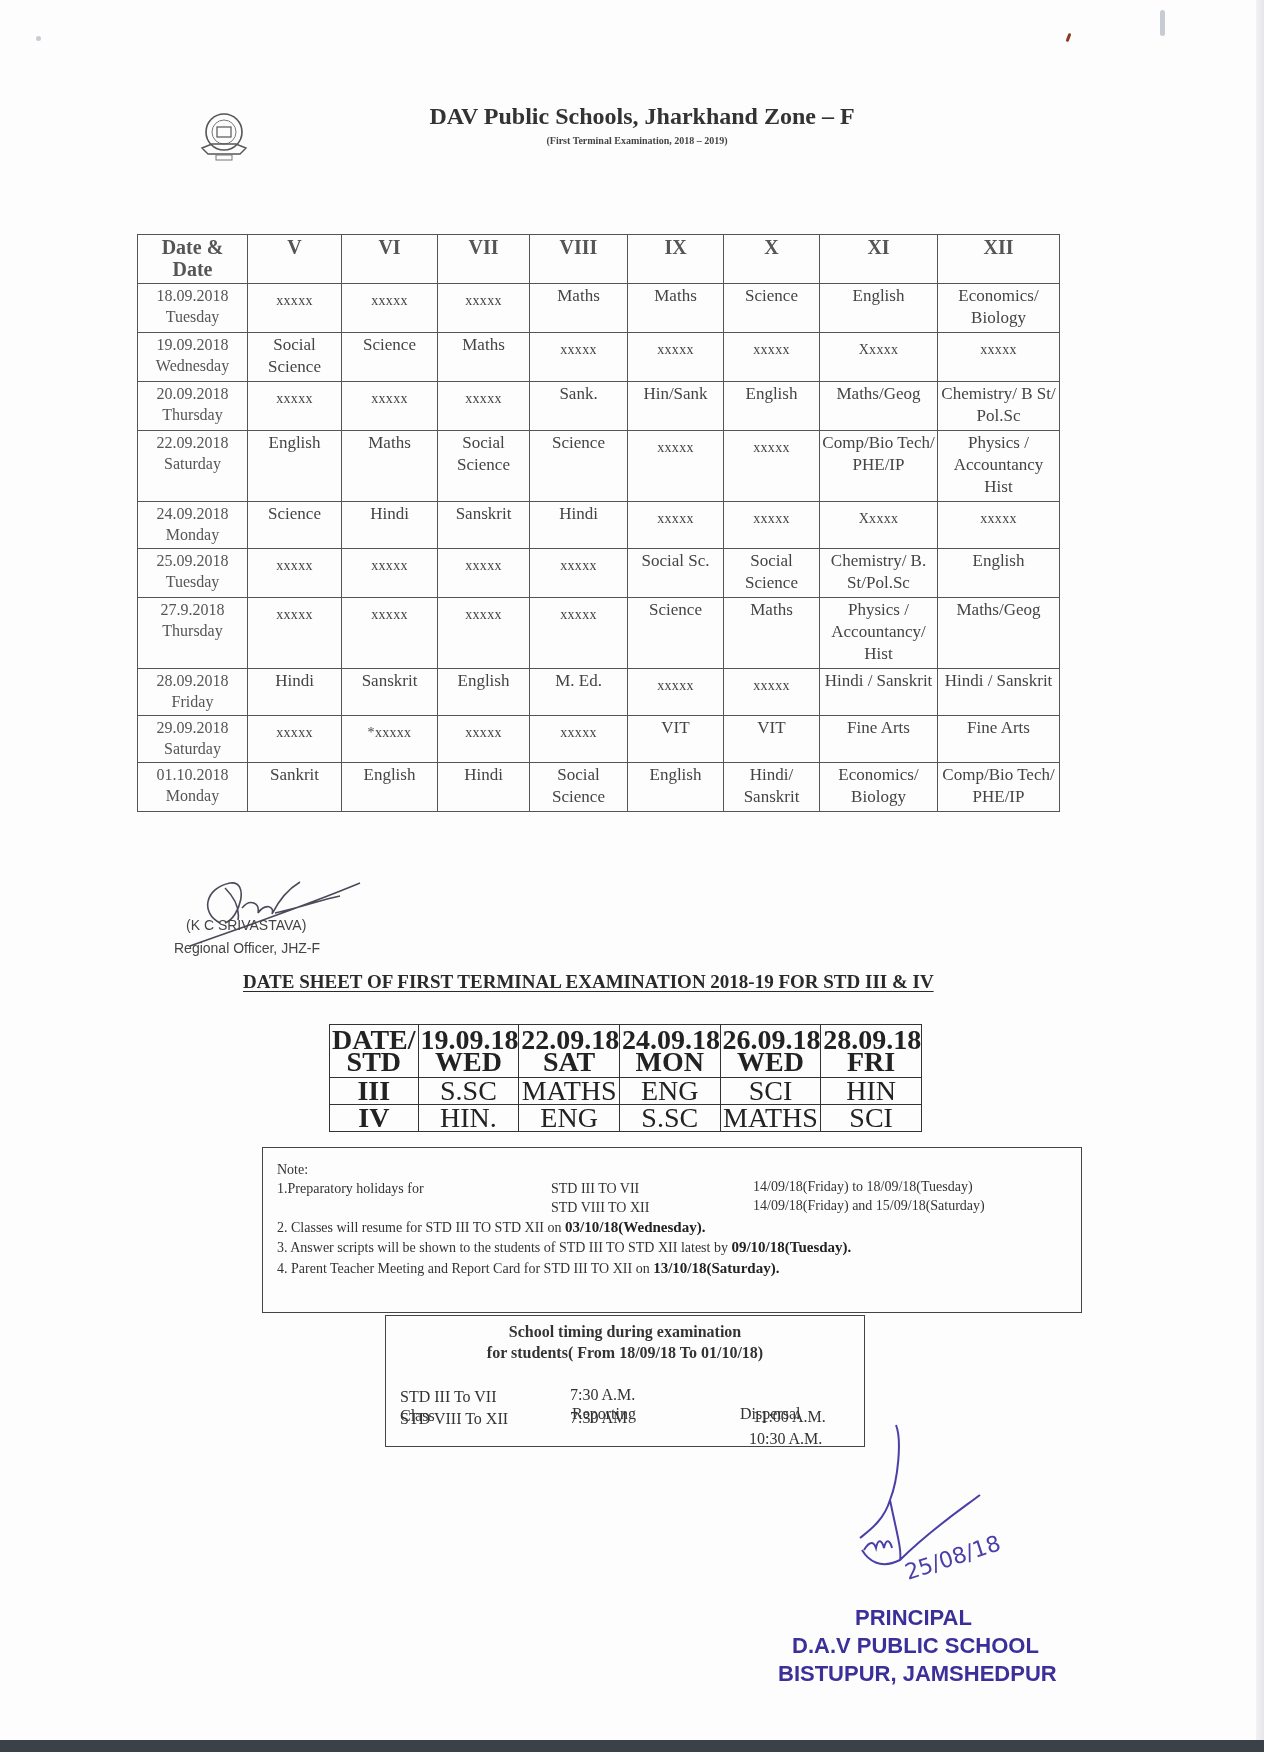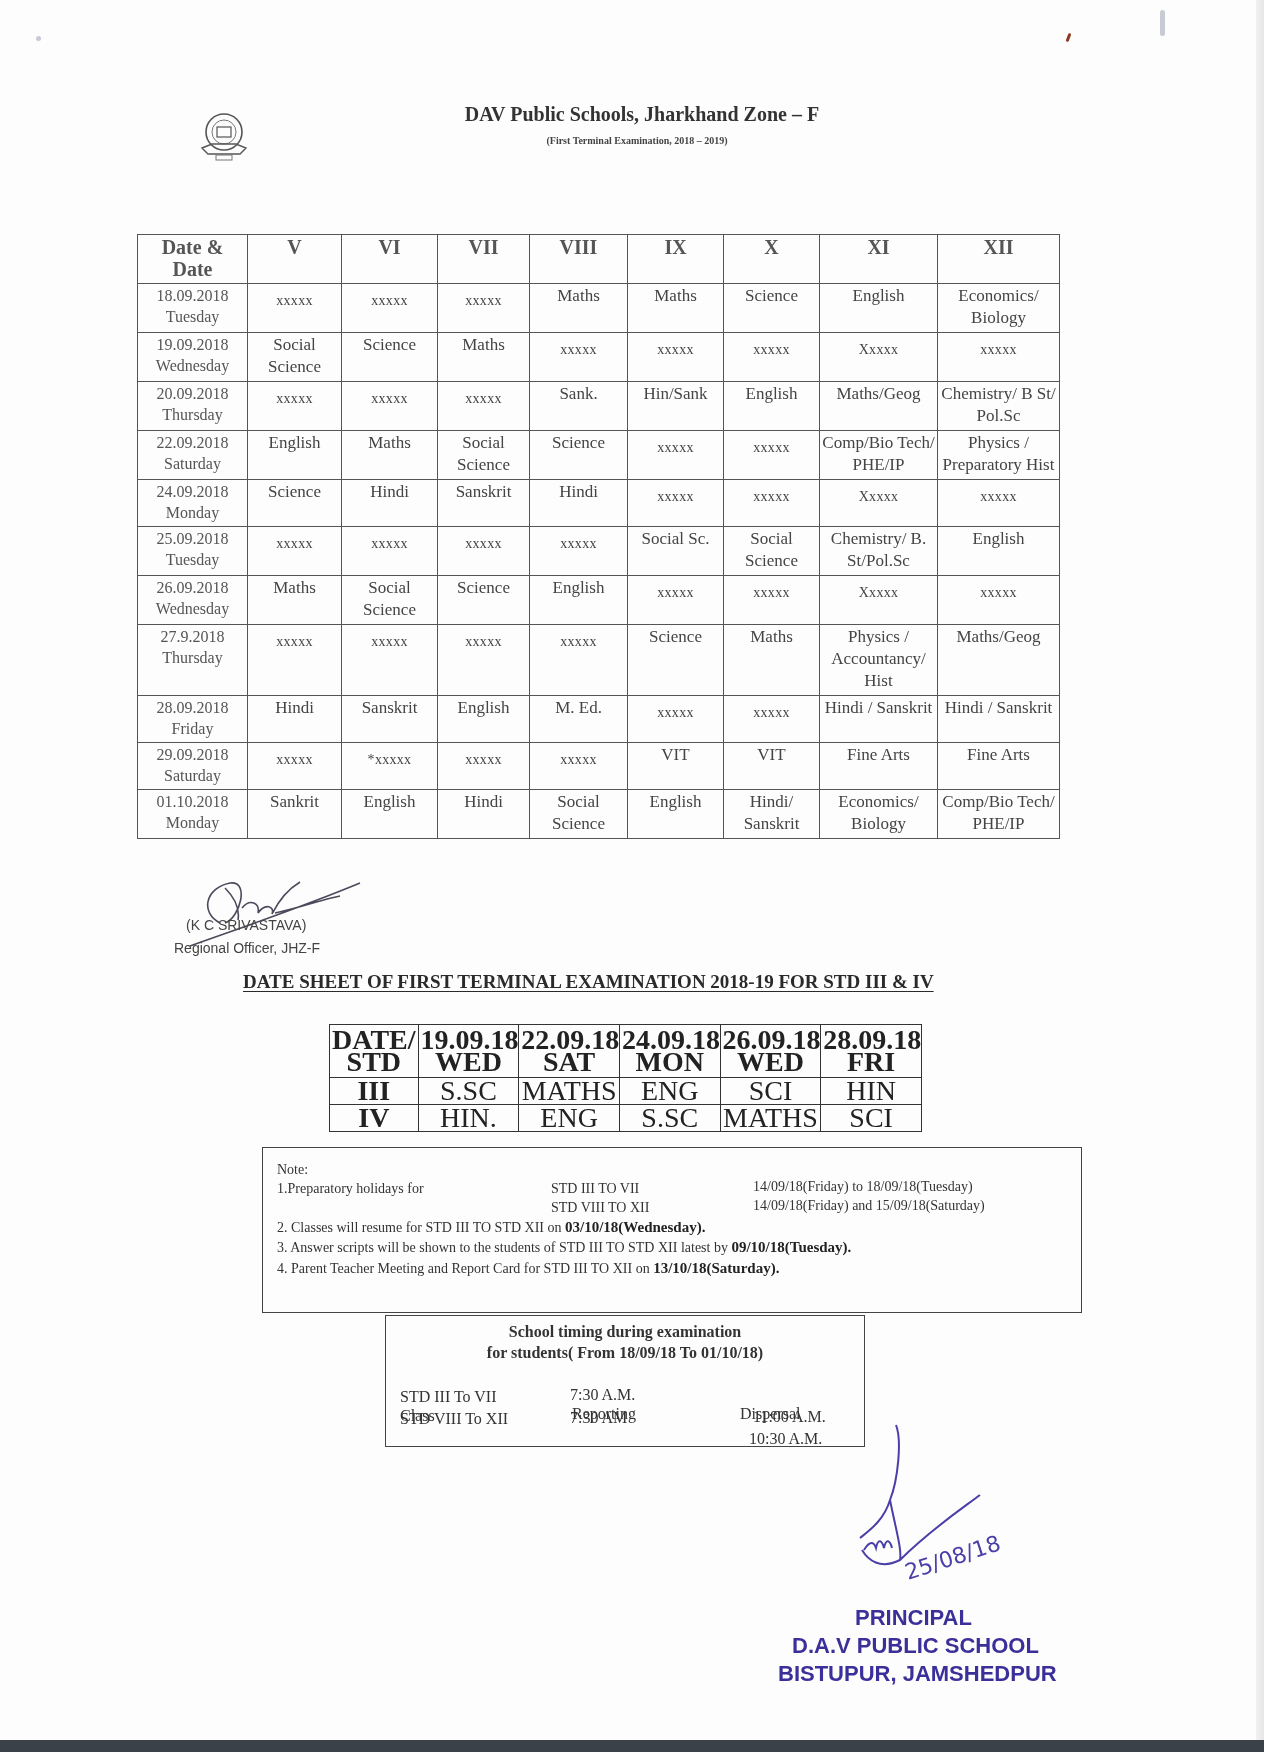--- a/index.html
+++ b/index.html
@@ -5,21 +5,21 @@
   html, body { margin:0; padding:0; }
   body {
     width:1264px; height:1752px; position:relative; overflow:hidden;
     background:#fdfdfd; font-family:"Liberation Serif", serif; color:#2a2a2a;
   }
   .page-edge-right { position:absolute; right:0; top:0; width:8px; height:1752px; background:linear-gradient(to right,#f2f2f2,#e6e6ea); }
   .bottom-bar { position:absolute; left:0; bottom:0; width:1264px; height:12px; background:#3a4148; }
   .speck { position:absolute; border-radius:50%; }
 
   .logo { position:absolute; left:198px; top:110px; width:52px; height:54px; }
-  .header-title { position:absolute; left:0; width:1264px; top:103px; text-align:center; font-size:20px; font-weight:bold; color:#333; padding-left:20px; box-sizing:border-box; }
+  .header-title { position:absolute; left:0; width:1264px; top:103px; text-align:center; font-size:24px; font-weight:bold; color:#333; padding-left:20px; box-sizing:border-box; }
   .header-sub { position:absolute; left:0; width:1264px; top:135px; text-align:center; font-size:10px; font-weight:bold; color:#444; padding-left:10px; box-sizing:border-box; }
 
   table { border-collapse:collapse; }
   .main-table { position:absolute; left:137px; top:234px; width:922px; table-layout:fixed; }
   .main-table th, .main-table td {
     border:1.3px solid #555; text-align:center; vertical-align:top;
     font-size:17px; line-height:22px; color:#444; padding:1px 2px 3px; font-weight:normal;
   }
   .main-table th { font-size:20px; font-weight:bold; color:#555; height:42px; }
   .main-table td.date { font-size:16px; color:#555; line-height:21px; }
@@ -128,21 +128,21 @@
       </tr>
       <tr>
         <td class="date"><span>22.09.2018</span><br><span>Saturday</span></td>
         <td>English</td>
         <td>Maths</td>
         <td>Social Science</td>
         <td>Science</td>
         <td class="x">xxxxx</td>
         <td class="x">xxxxx</td>
         <td>Comp/Bio Tech/ PHE/IP</td>
-        <td>Physics / Preparatory Hist</td>
+        <td>Physics / Accountancy Hist</td>
       </tr>
       <tr>
         <td class="date"><span>24.09.2018</span><br><span>Monday</span></td>
         <td>Science</td>
         <td>Hindi</td>
         <td>Sanskrit</td>
         <td>Hindi</td>
         <td class="x">xxxxx</td>
         <td class="x">xxxxx</td>
         <td class="x">Xxxxx</td>
@@ -151,31 +151,20 @@
       <tr>
         <td class="date"><span>25.09.2018</span><br><span>Tuesday</span></td>
         <td class="x">xxxxx</td>
         <td class="x">xxxxx</td>
         <td class="x">xxxxx</td>
         <td class="x">xxxxx</td>
         <td>Social Sc.</td>
         <td>Social Science</td>
         <td>Chemistry/ B. St/Pol.Sc</td>
         <td>English</td>
-      </tr>
-      <tr>
-        <td class="date"><span>26.09.2018</span><br><span>Wednesday</span></td>
-        <td>Maths</td>
-        <td>Social Science</td>
-        <td>Science</td>
-        <td>English</td>
-        <td class="x">xxxxx</td>
-        <td class="x">xxxxx</td>
-        <td class="x">Xxxxx</td>
-        <td class="x">xxxxx</td>
       </tr>
       <tr>
         <td class="date"><span>27.9.2018</span><br><span>Thursday</span></td>
         <td class="x">xxxxx</td>
         <td class="x">xxxxx</td>
         <td class="x">xxxxx</td>
         <td class="x">xxxxx</td>
         <td>Science</td>
         <td>Maths</td>
         <td>Physics / Accountancy/ Hist</td>

